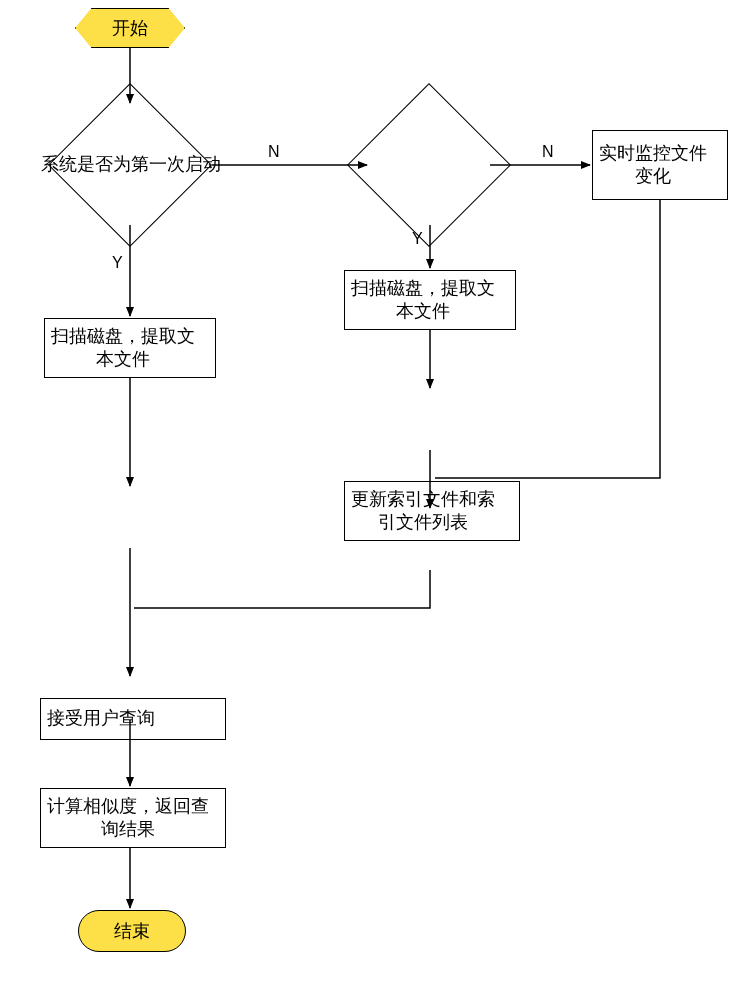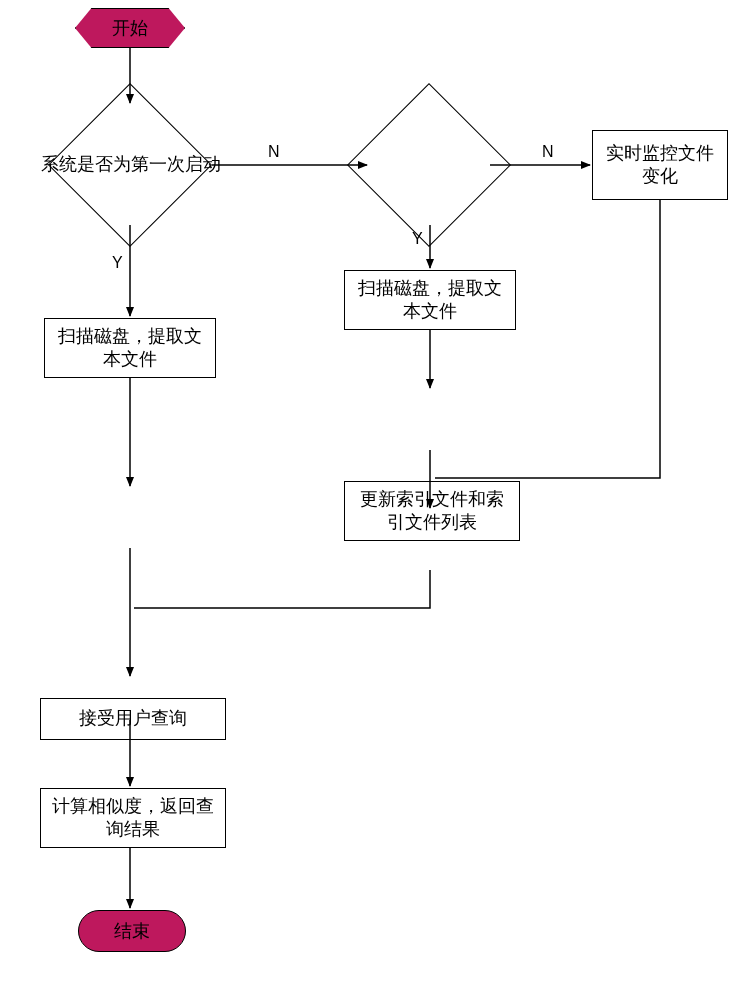--- a/index.html
+++ b/index.html
@@ -16,30 +16,29 @@
     position: relative;
     width: 748px;
     height: 1000px;
   }
   .box {
     position: absolute;
     border: 1.5px solid #000;
     background: #fff;
     display: flex;
     align-items: center;
-    justify-content: center;
     text-align: center;
     font-size: 18px;
     line-height: 1.3;
     padding: 16px 6px;
   }
   .terminator {
     position: absolute;
     border: 1.5px solid #000;
-    background: #be185d;
+    background: #fde047;
     display: flex;
     align-items: center;
     justify-content: center;
     text-align: center;
     font-size: 18px;
   }
   
   .hex {
     clip-path: polygon(15% 0%, 85% 0%, 100% 50%, 85% 100%, 15% 100%, 0% 50%);
   }

